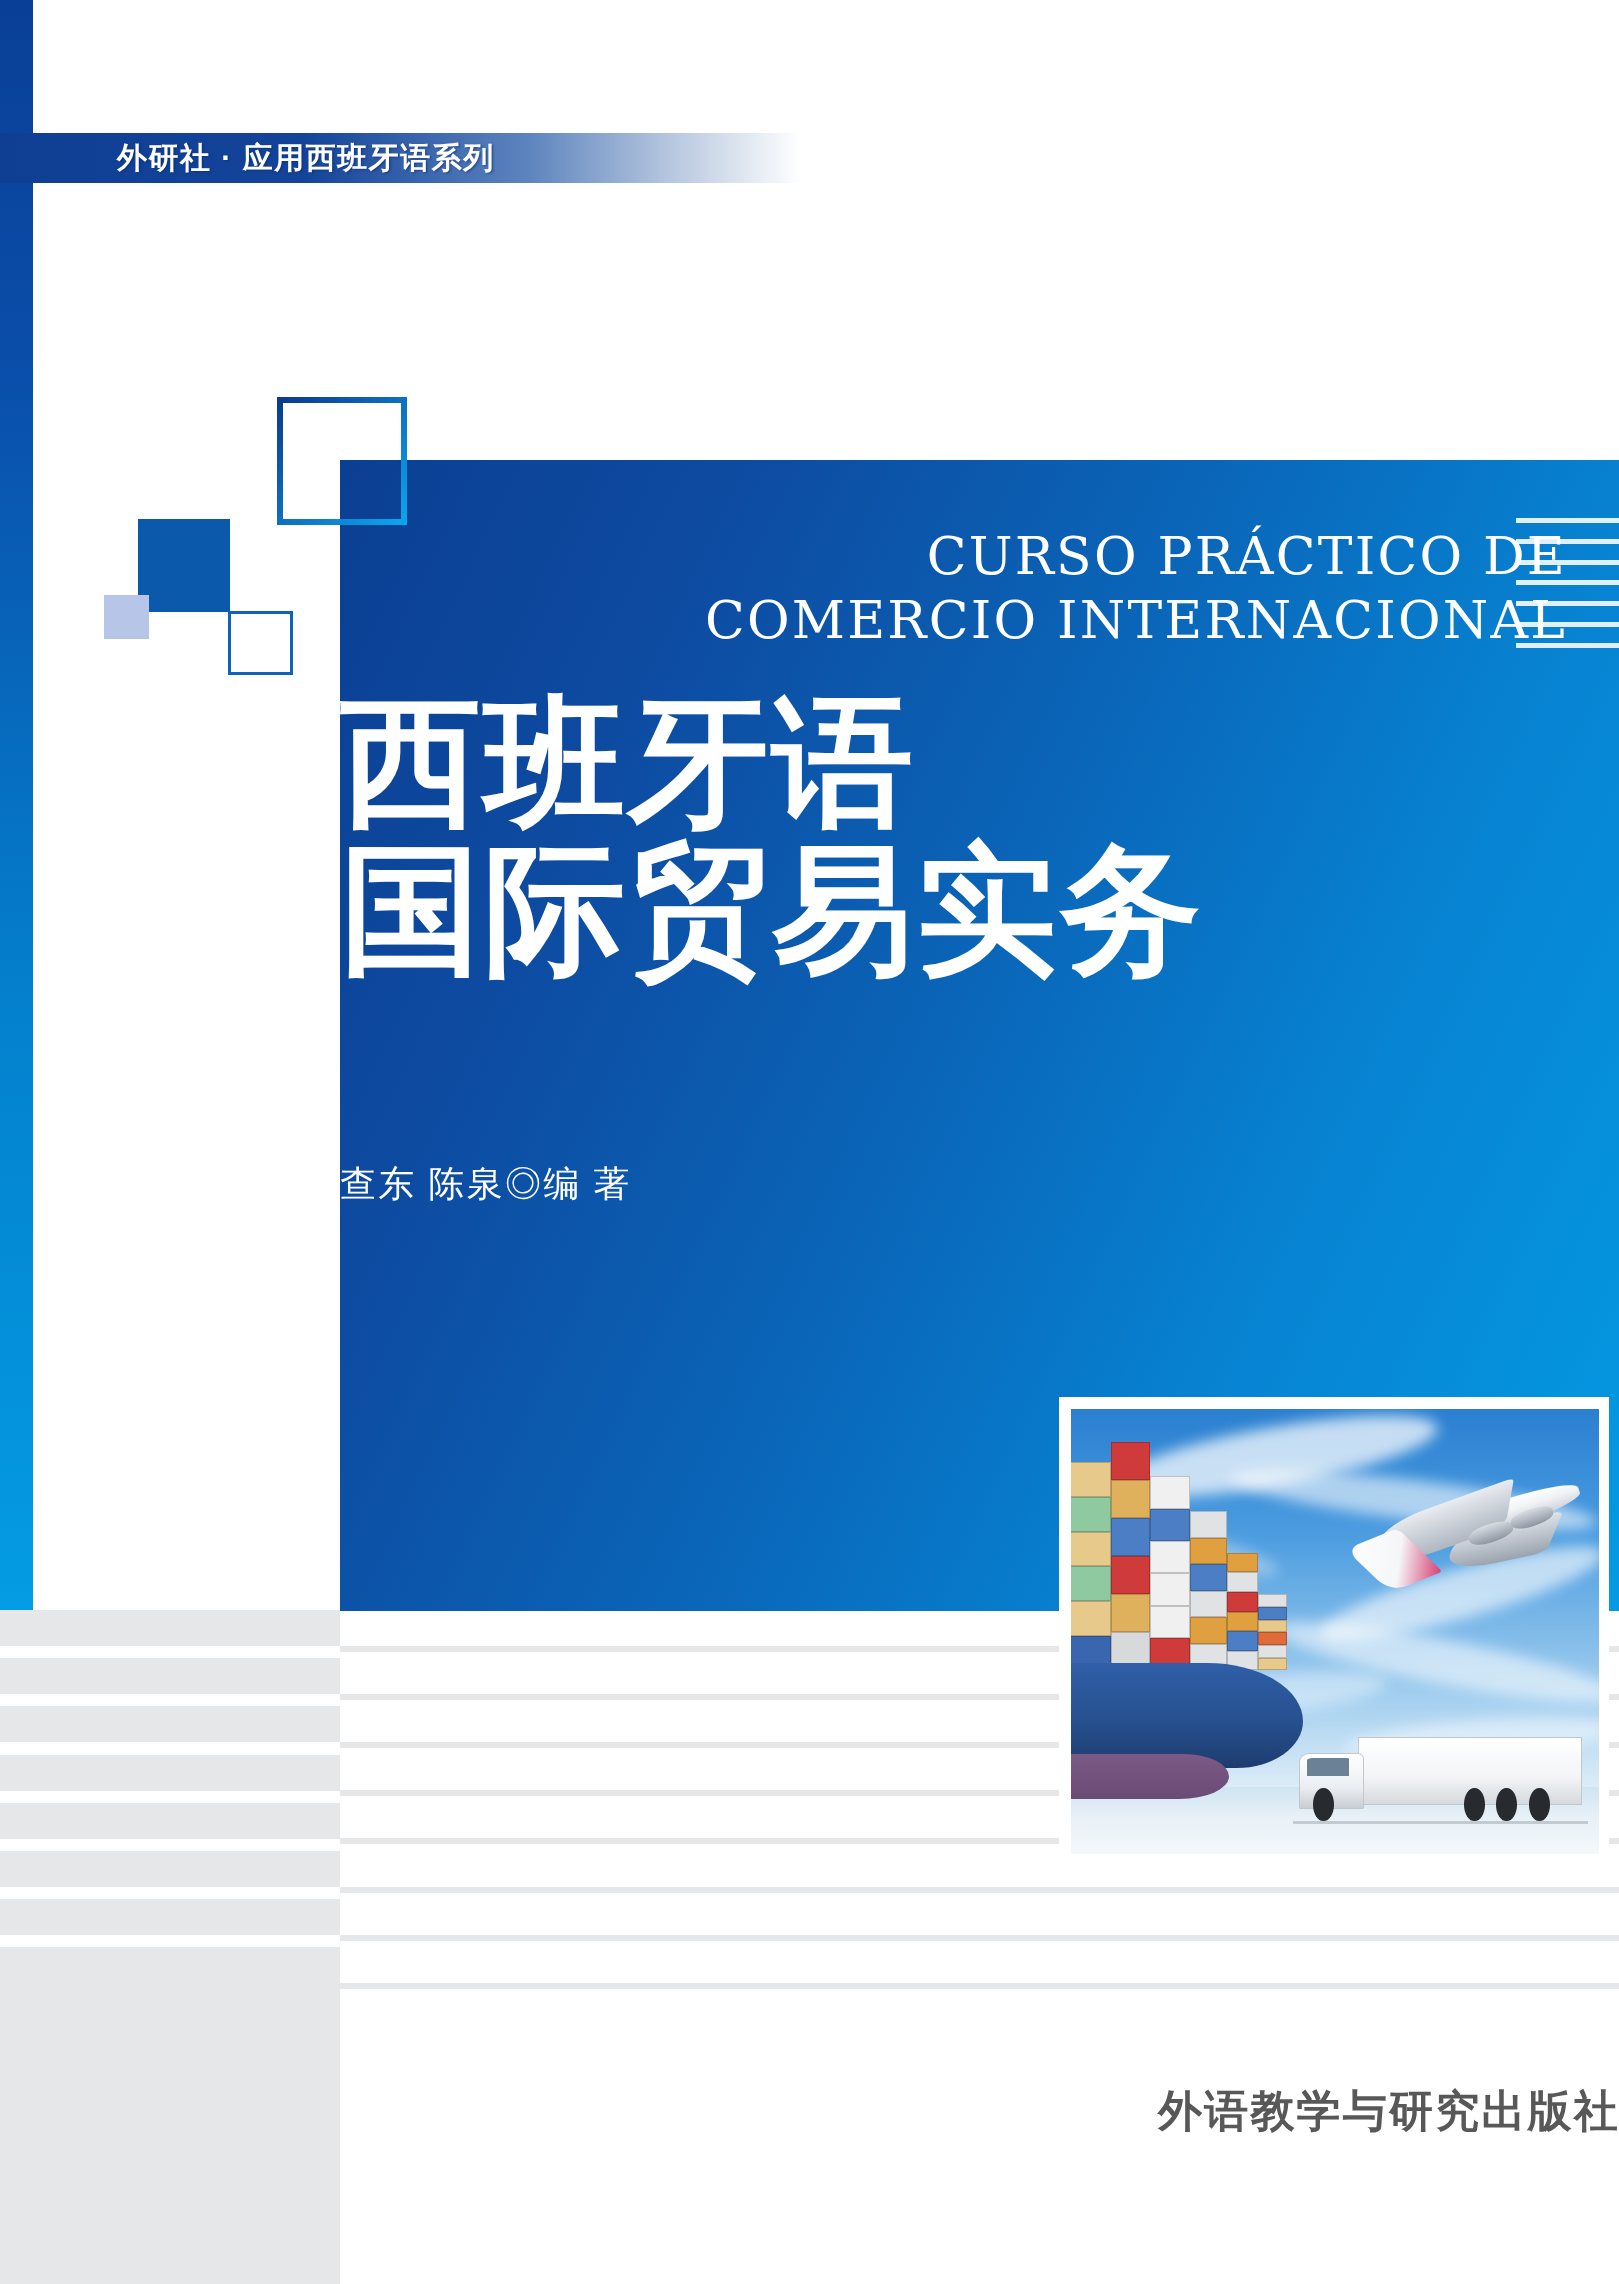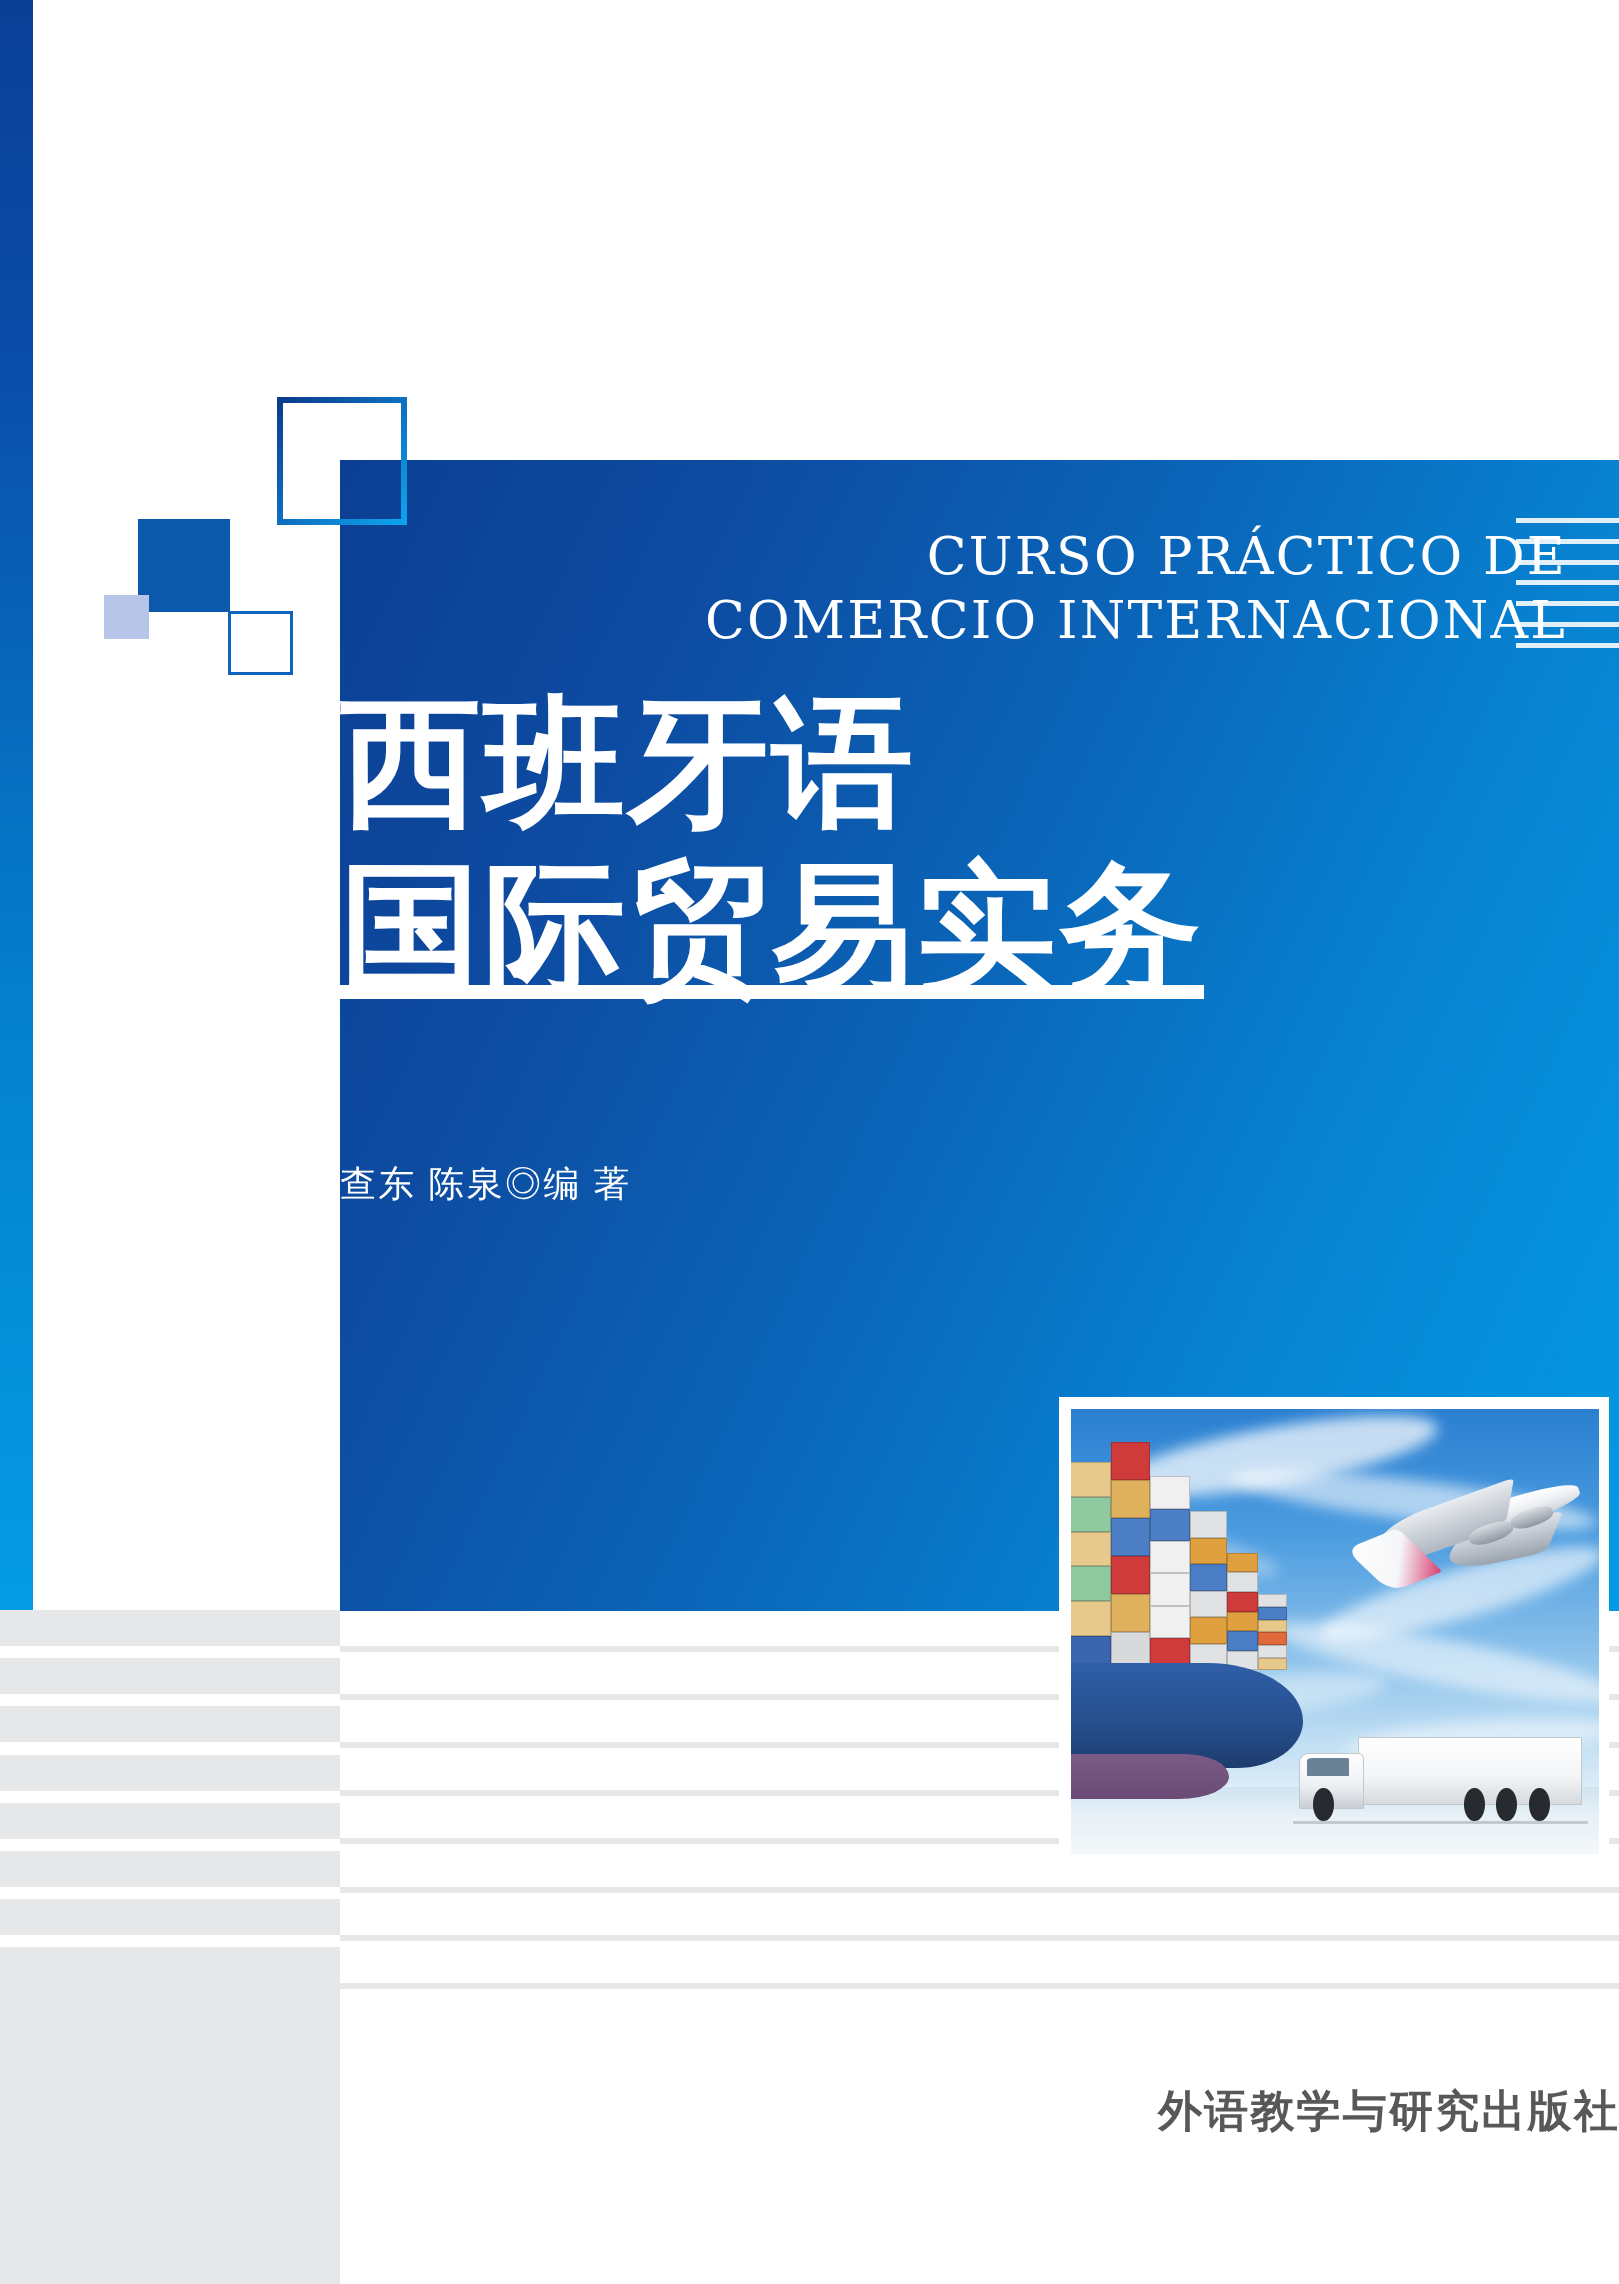--- a/index.html
+++ b/index.html
@@ -146,21 +146,21 @@
     right: 61px;
     top: 231px;
     text-align: left;
     color: #ffffff;
     font-size: 141px;
     font-weight: bold;
     line-height: 1.02;
     letter-spacing: 3px;
     z-index: 6;
   }
-  .zh-title .zh-line2 { display: block; margin-top: 22px; text-decoration: underline; }
+  .zh-title .zh-line2 { display: block; margin-top: 4px; }
 
   
   .byline {
     position: absolute;
     left: 0;
     right: 82px;
     top: 700px;
     color: #ffffff;
     font-size: 36px;
     font-weight: 400;
@@ -358,20 +358,23 @@
     z-index: 10;
   }
 </style>
 </head>
 <body>
 
 <div class="cover">
 
   <div class="spine"></div>
 
+  <div class="series-banner">
+    <span class="series-label">外研社 · 应用西班牙语系列</span>
+  </div>
 
   <div class="deco-square-outline-big"></div>
   <div class="deco-square-filled-mid"></div>
   <div class="deco-square-filled-pale"></div>
   <div class="deco-square-outline-small"></div>
 
   <div class="main-panel">
 
     <div class="rule-lines" id="rule-lines">
         <div class="rule" style="top: 0px;"></div>

